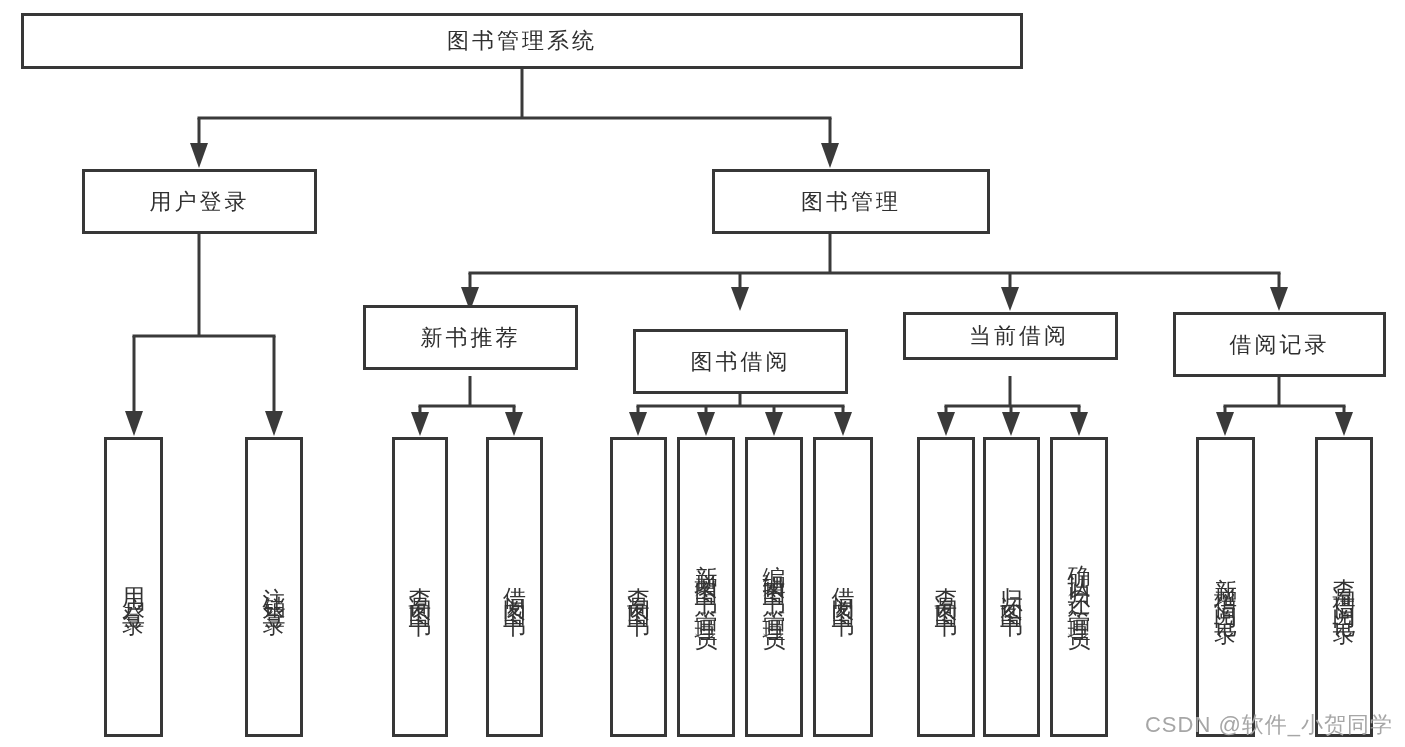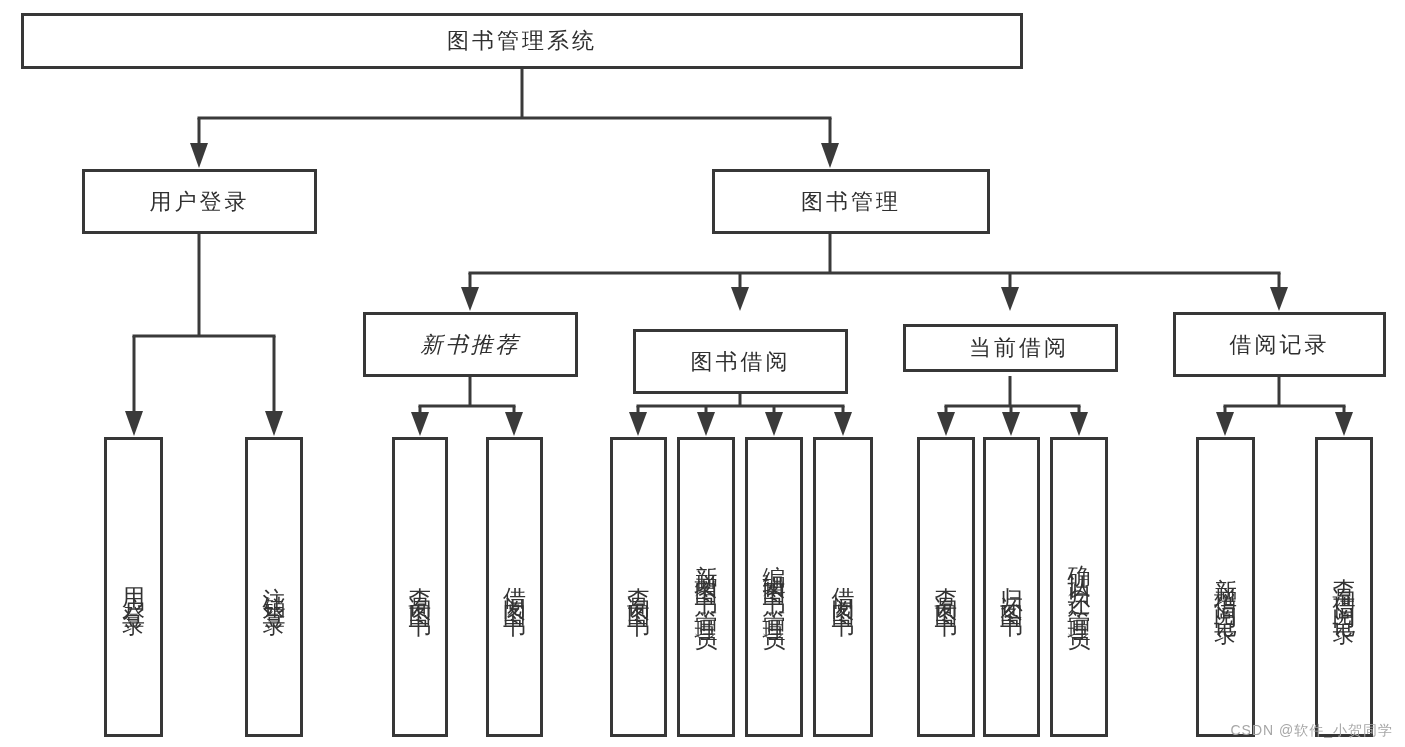--- a/index.html
+++ b/index.html
@@ -37,44 +37,44 @@
     line-height: 1;
     white-space: nowrap;
     color: #333333;
   }
   
   .n-root  { left: 21px;  top: 13px;  width: 1002px; height: 56px; }
   
   .n-l2-0  { left: 82px;  top: 169px; width: 235px; height: 65px; }
   .n-l2-1  { left: 712px; top: 169px; width: 278px; height: 65px; }
   
-  .n-l3-0  { left: 363px;  top: 312px; width: 215px; height: 65px; font-style: italic; }
+  .n-l3-0  { left: 363px;  top: 305px; width: 215px; height: 65px; }
   .n-l3-1  { left: 633px;  top: 312px; width: 215px; height: 65px; margin-top: 17px; }
-  .n-l3-2  { left: 903px;  top: 324px; width: 215px; height: 48px; padding-left: 17px; }
+  .n-l3-2  { left: 903px;  top: 312px; width: 215px; height: 48px; padding-left: 17px; }
   .n-l3-3  { left: 1173px; top: 312px; width: 213px; height: 65px; }
   
   .leaf { top: 437px; height: 300px; }
   .n-lf-0  { left: 104px;  width: 59px; }
   .n-lf-1  { left: 245px;  width: 58px; }
   .n-lf-2  { left: 392px;  width: 56px; }
   .n-lf-3  { left: 486px;  width: 57px; }
   .n-lf-4  { left: 610px;  width: 57px; }
   .n-lf-5  { left: 677px;  width: 58px; }
   .n-lf-6  { left: 745px;  width: 58px; }
   .n-lf-7  { left: 813px;  width: 60px; }
   .n-lf-8  { left: 917px;  width: 58px; }
   .n-lf-9  { left: 983px;  width: 57px; }
   .n-lf-10 { left: 1050px; width: 58px; }
   .n-lf-11 { left: 1196px; width: 59px; }
   .n-lf-12 { left: 1315px; width: 58px; }
   .watermark {
     position: absolute;
     right: 12px;
     bottom: 7px;
-    font-size: 14px;
+    font-size: 22px;
     color: #a6a6a6;
     letter-spacing: 1px;
     white-space: nowrap;
   }
 </style>
 </head>
 <body>
 
 <div id="stage">
 

